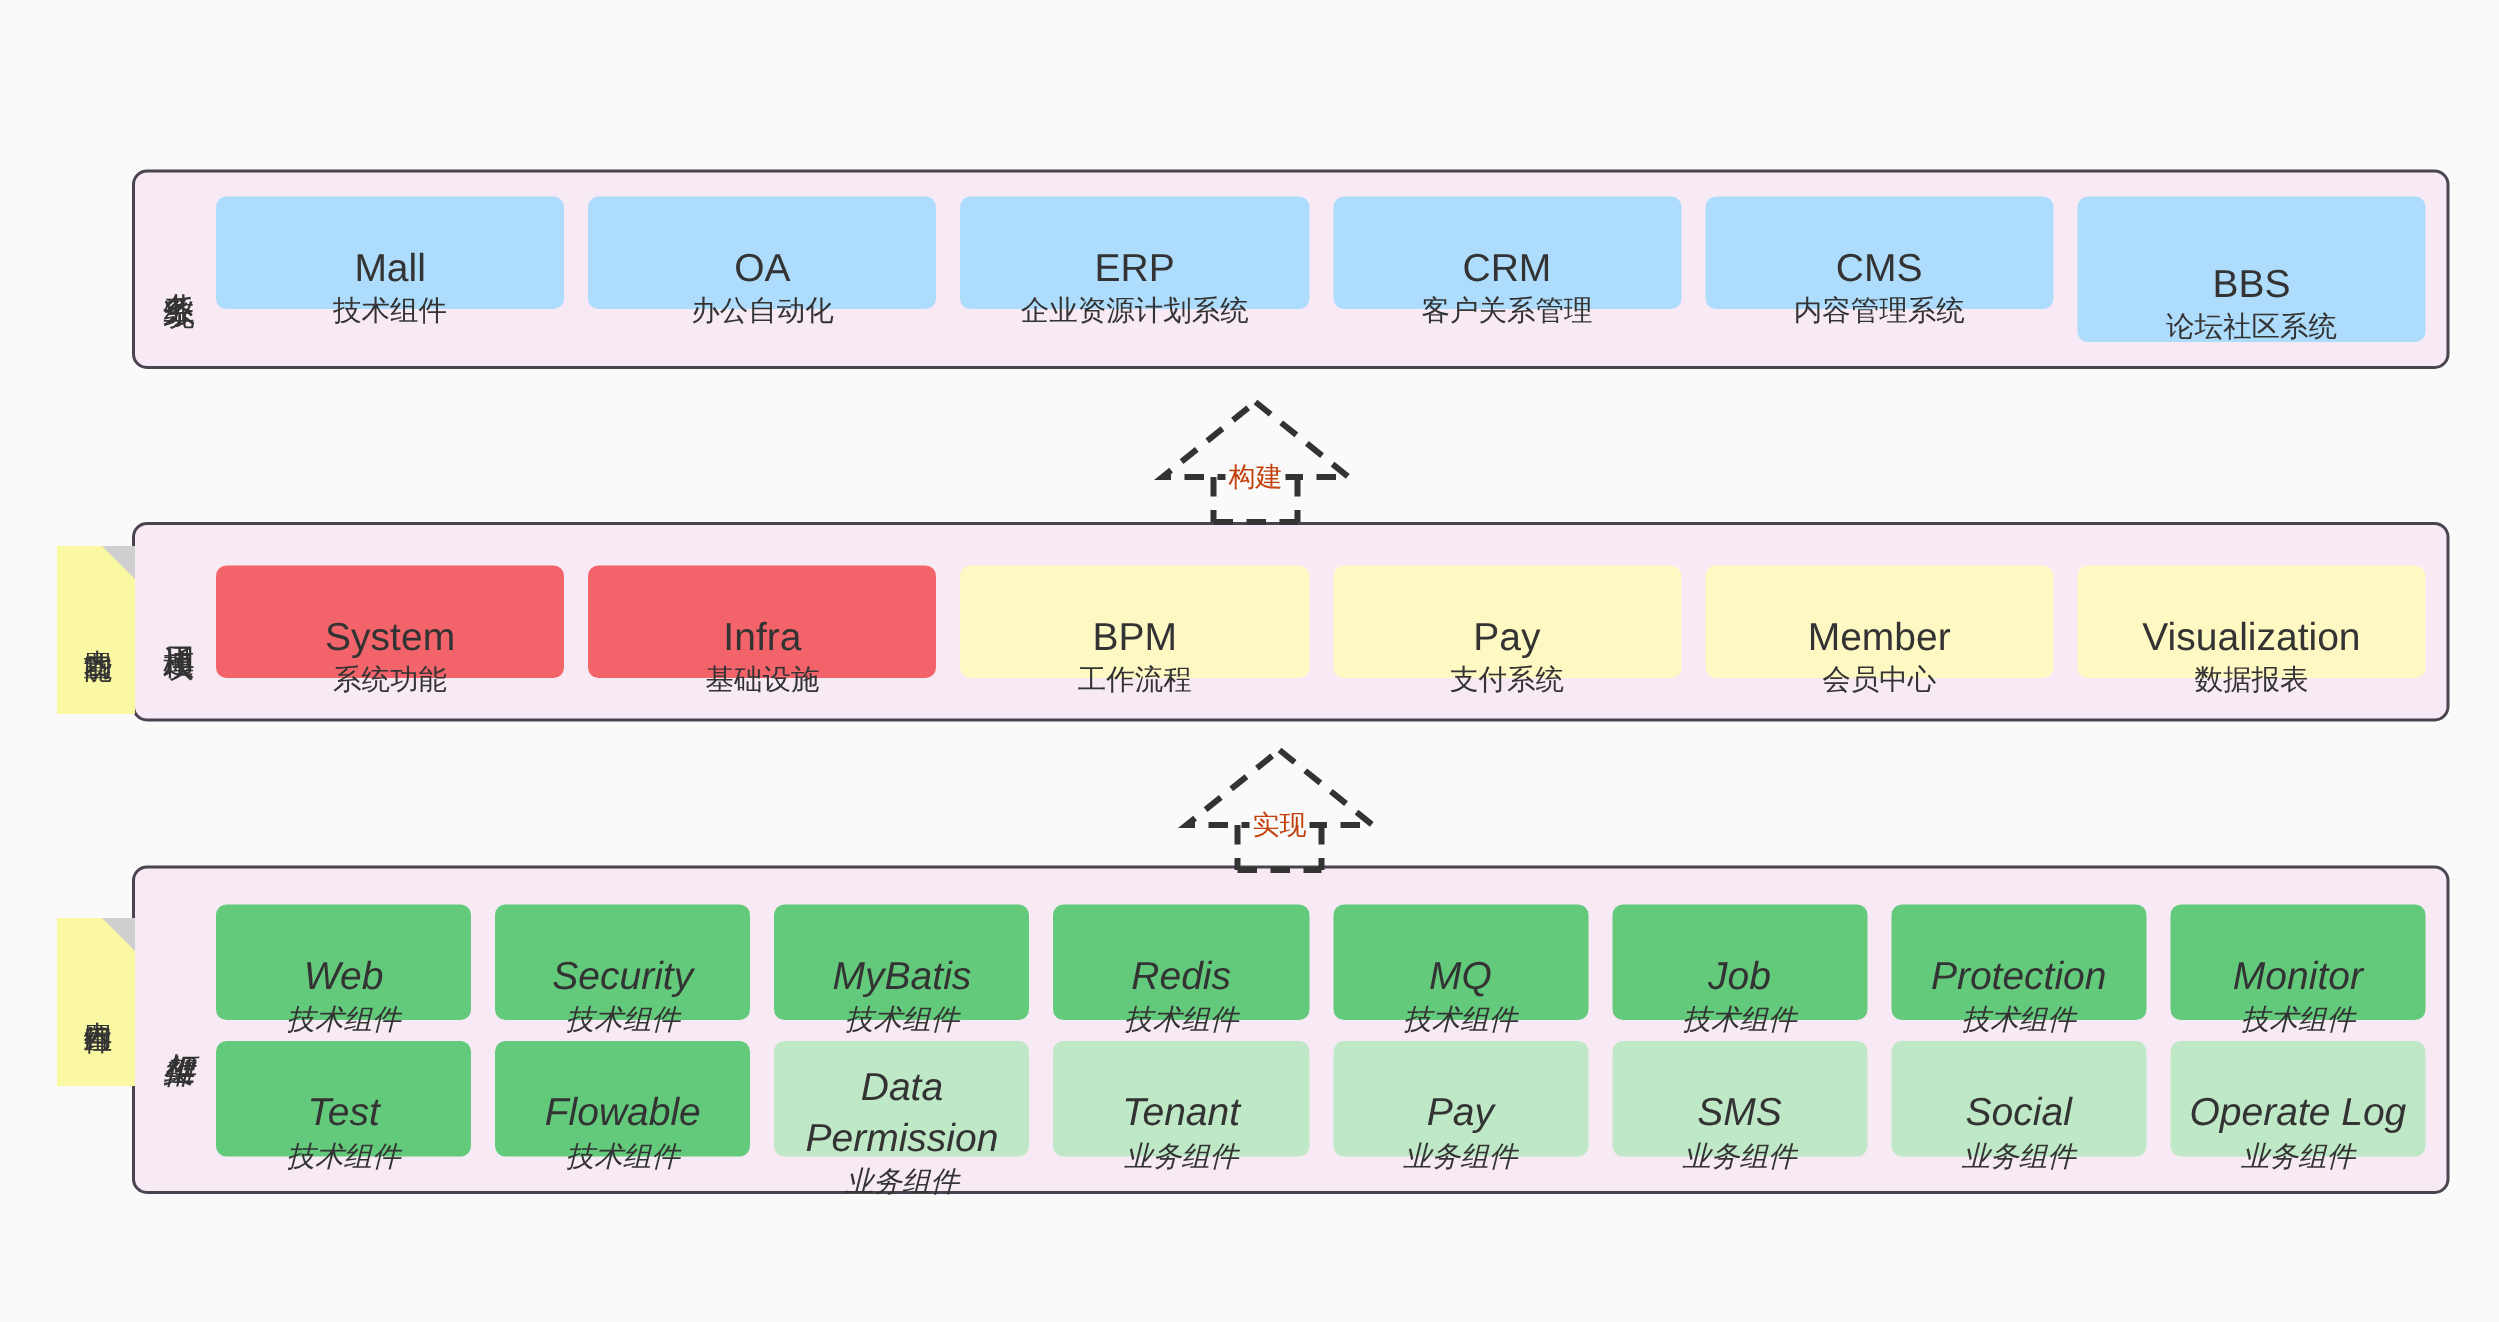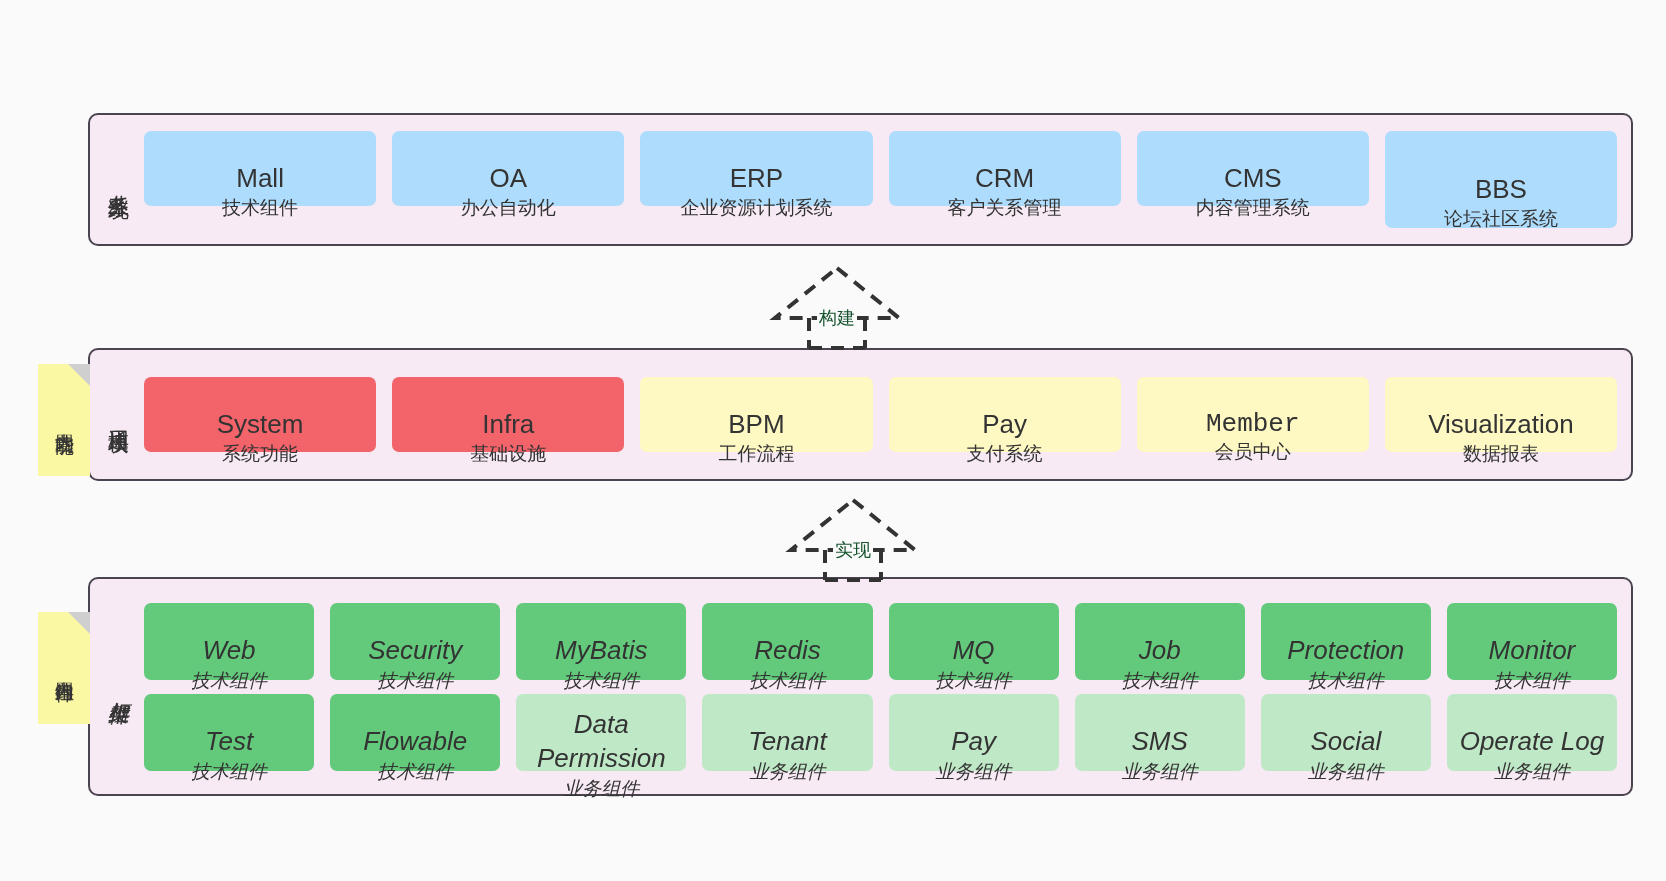--- a/index.html
+++ b/index.html
@@ -113,21 +113,21 @@
   
   .arrow {
     position: absolute;
     z-index: 2;
   }
   .arrow .arrow-label {
     position: absolute;
     left: 50%;
     transform: translateX(-50%);
     font-size: 18px;
-    color: #14532d;
+    color: #c2410c;
     background: #fafafa;
     padding: 0 2px;
     white-space: nowrap;
   }
 </style>
 </head>
 <body>
 
 <div class="layer" style="left:88px; top:113px; width:1545px; height:133px;">
   <div class="layer-label">业务系统</div>
@@ -189,21 +189,21 @@
         <span class="cn">基础设施</span>
       </div>
       <div class="card c-pink" style="height:75px;">
         <span class="en">BPM</span>
         <span class="cn">工作流程</span>
       </div>
       <div class="card c-pink" style="height:75px;">
         <span class="en">Pay</span>
         <span class="cn">支付系统</span>
       </div>
-      <div class="card c-pink" style="height:75px;font-family:Liberation Mono, monospace;">
+      <div class="card c-pink" style="height:75px;">
         <span class="en">Member</span>
         <span class="cn">会员中心</span>
       </div>
       <div class="card c-pink" style="height:75px;">
         <span class="en">Visualization</span>
         <span class="cn">数据报表</span>
       </div>
     </div>
   </div>
 </div>

